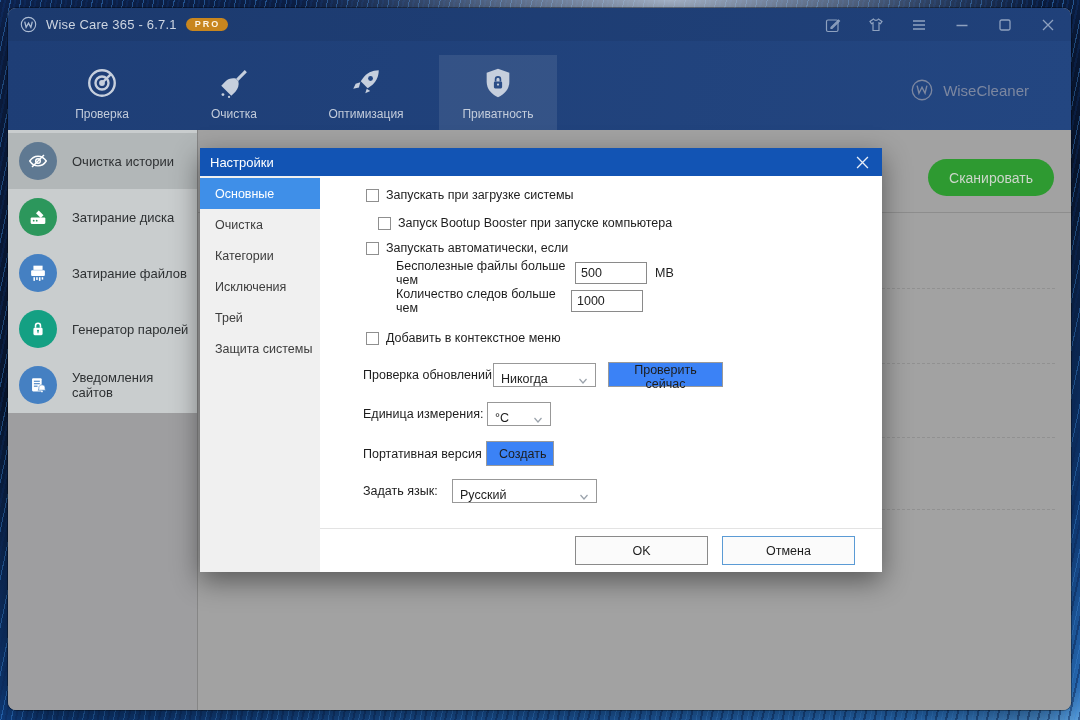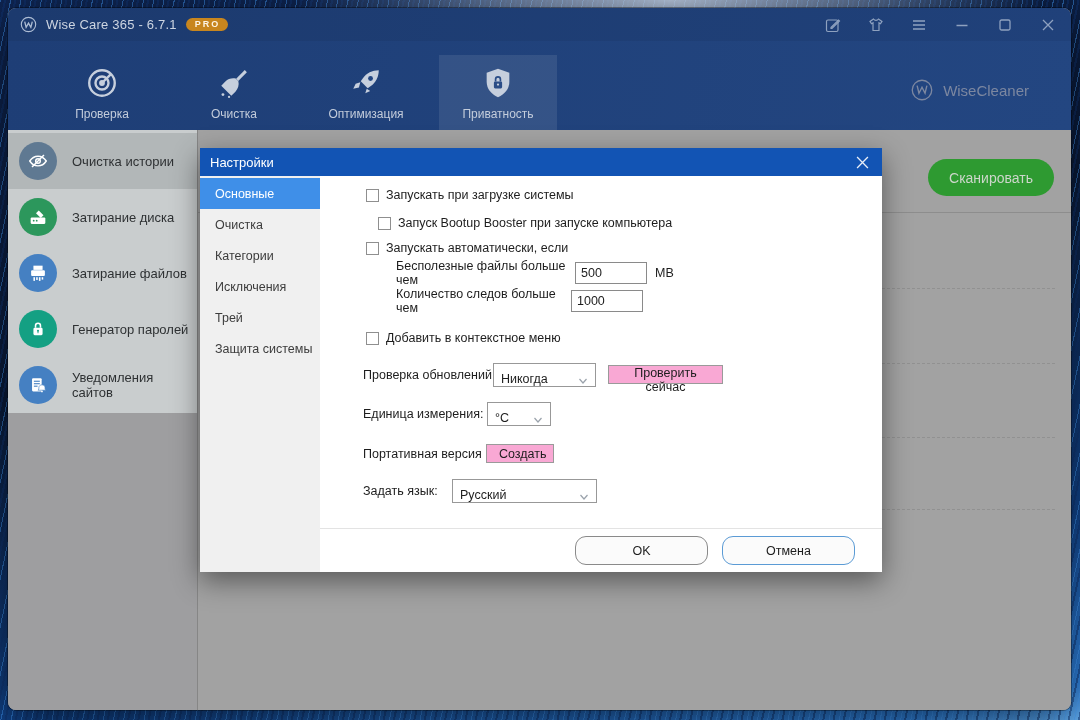--- a/index.html
+++ b/index.html
@@ -104,30 +104,30 @@
     width:72px; height:22px; border:1px solid #8a8a8a; background:#fff;
     font-family:inherit; font-size:12.5px; padding:0 5px; color:#1d1d1d;
   }
   .sel {
     height:24px; border:1px solid #989898; background:#fff;
     display:flex; align-items:flex-end; padding:0 7px; cursor:pointer; position:relative;
   }
   .sel .chev { margin-left:auto; width:10px; height:10px; color:#9aa2ab; }
   .sel .chev svg { width:10px; height:10px; display:block; }
   .pushbtn {
-    height:19px; background:#f9a8d4; border:1px solid #9a9a9a;
+    height:25px; background:#3b82f6; border:1px solid #9a9a9a;
     font-family:inherit; font-size:12.5px; color:#1d1d1d; cursor:pointer; padding:0 12px;
   }
   .dlg-footer {
     flex:0 0 44px; border-top:1px solid #e3e3e3; background:#fff;
     display:flex; align-items:center; justify-content:flex-end; gap:14px; padding-right:27px;
   }
   .foot-btn {
     width:133px; height:29px; background:#fbfbfb; font-family:inherit; font-size:12.5px;
-    color:#1d1d1d; cursor:pointer;border-radius:11px;
+    color:#1d1d1d; cursor:pointer;
   }
   .foot-btn.ok { border:1px solid #8a8a8a; }
   .foot-btn.cancel { border:1px solid #5b9bd5; }
 </style>
 </head>
 <body>
 
 <div class="window">
 
   <div class="titlebar">

